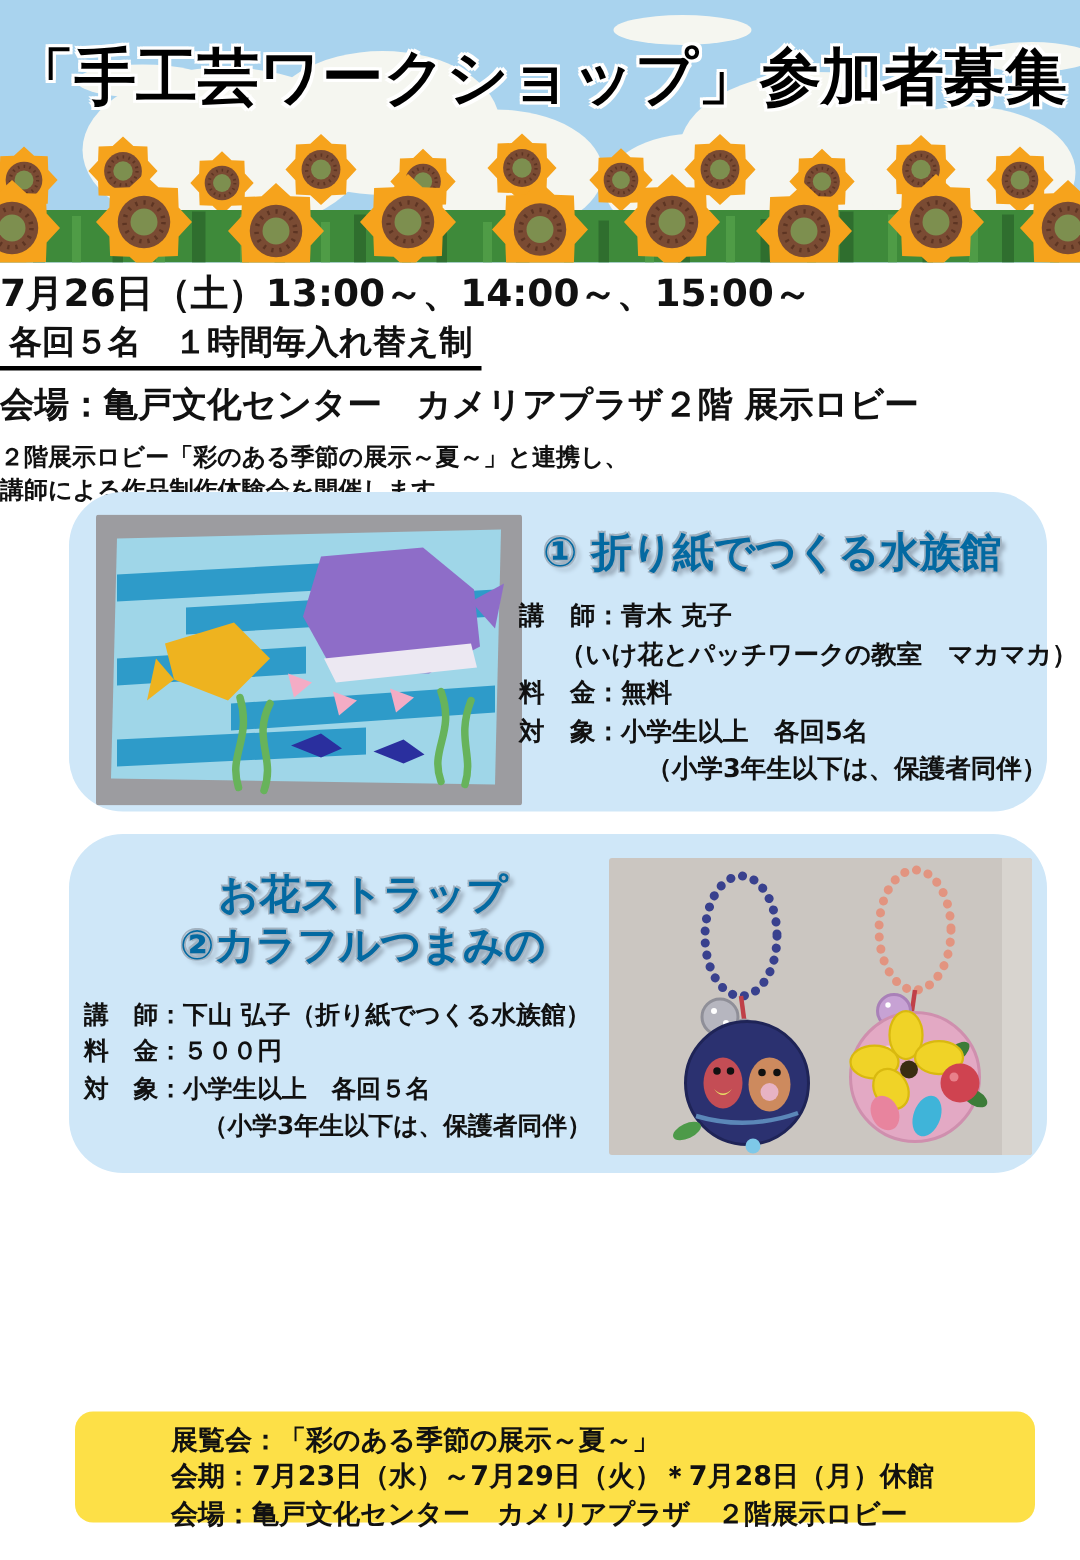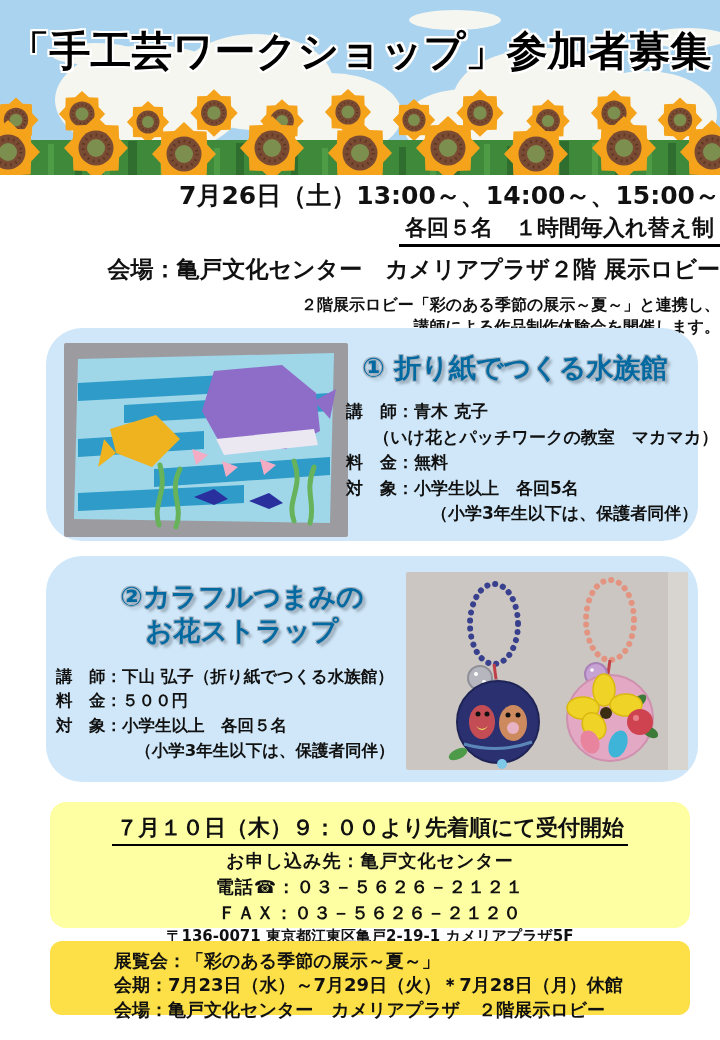--- a/index.html
+++ b/index.html
@@ -15,21 +15,21 @@
   .header{position:absolute;top:0;left:0;width:720px;height:175px;background:#a9d3ee;}
   .header svg{position:absolute;top:0;left:0;display:block;}
   .main-title{
     position:absolute;top:24px;left:0;width:100%;text-align:center;
     font-size:41px;letter-spacing:0px;color:#000;white-space:nowrap;
     text-shadow:-2px -2px 0 #fff,2px -2px 0 #fff,-2px 2px 0 #fff,2px 2px 0 #fff,
                  0 -2px 0 #fff,0 2px 0 #fff,-2px 0 0 #fff,2px 0 0 #fff;
   }
 
   
-  .intro{position:absolute;top:180px;left:0;width:720px;text-align:right;}
+  .intro{position:absolute;top:180px;left:0;width:720px;text-align:left;}
   .date-line{font-size:25px;line-height:1.25;}
   .capacity-wrap{margin-top:2px;}
   .capacity-line{display:inline-block;font-size:22px;border-bottom:3px solid #000;padding:0 6px 1px 6px;font-family:Liberation Serif, serif;}
   .venue-line{font-size:23px;margin-top:7px;}
   .note{font-size:16px;line-height:1.35;margin-top:9px;}
 
   
   .panel{position:absolute;left:46px;width:652px;background:#cfe7f8;border-radius:36px;}
   .panel-1{top:328px;height:213px;}
   .panel-2{top:556px;height:226px;}
@@ -219,22 +219,22 @@
         <div>料　金：無料</div>
         <div>対　象：小学生以上　各回5名</div>
         <div class="indent-l">（小学3年生以下は、保護者同伴）</div>
       </div>
     </div>
   </div>
 
   <div class="panel panel-2">
     <div class="p2-left">
       <div class="panel-title p2-title">
+        <div>お花ストラップ</div>
         <div>②カラフルつまみの</div>
-        <div>お花ストラップ</div>
       </div>
       <div class="details">
         <div>講　師：下山 弘子（折り紙でつくる水族館）</div>
         <div>料　金：５００円</div>
         <div>対　象：小学生以上　各回５名</div>
         <div class="indent-l2">（小学3年生以下は、保護者同伴）</div>
       </div>
     </div>
     <div class="photo photo-2" aria-label="カラフルつまみのお花ストラップ2点の作品写真">
       <svg width="282" height="198" viewBox="0 0 282 198">
@@ -283,29 +283,20 @@
           <circle cx="234" cy="150" r="13" fill="#cf4350"></circle>
           <circle cx="230" cy="146" r="3" fill="#e8808a"></circle>
           <ellipse cx="212" cy="172" rx="9" ry="14" fill="#3fb4d9" transform="rotate(20 212 172)"></ellipse>
           <ellipse cx="184" cy="170" rx="9" ry="12" fill="#e8849e" transform="rotate(-25 184 170)"></ellipse>
           <circle cx="200" cy="141" r="6" fill="#3a2d12"></circle>
         </g>
       </svg>
     </div>
   </div>
 
-  <div class="yellow-box">
-    <div class="y-headline-wrap">
-      <span class="y-headline">７月１０日（木）９：００より先着順にて受付開始</span>
-    </div>
-    <div class="y-line">お申し込み先：亀戸文化センター</div>
-    <div class="y-line">電話☎：０３－５６２６－２１２１</div>
-    <div class="y-line">ＦＡＸ：０３－５６２６－２１２０</div>
-    <div class="y-line y-address">〒136-0071 東京都江東区亀戸2-19-1 カメリアプラザ5F</div>
-  </div>
 
   <div class="gold-box">
     <div class="g-lines">
       <div>展覧会：「彩のある季節の展示～夏～」</div>
       <div>会期：7月23日（水）～7月29日（火）＊7月28日（月）休館</div>
       <div>会場：亀戸文化センター　カメリアプラザ　２階展示ロビー</div>
     </div>
   </div>
 
 </div>

